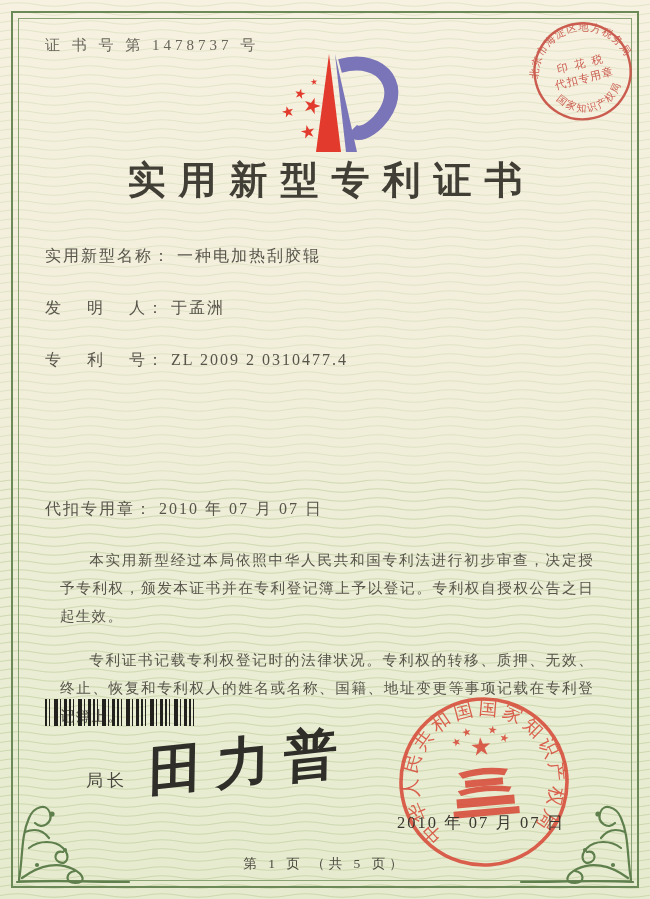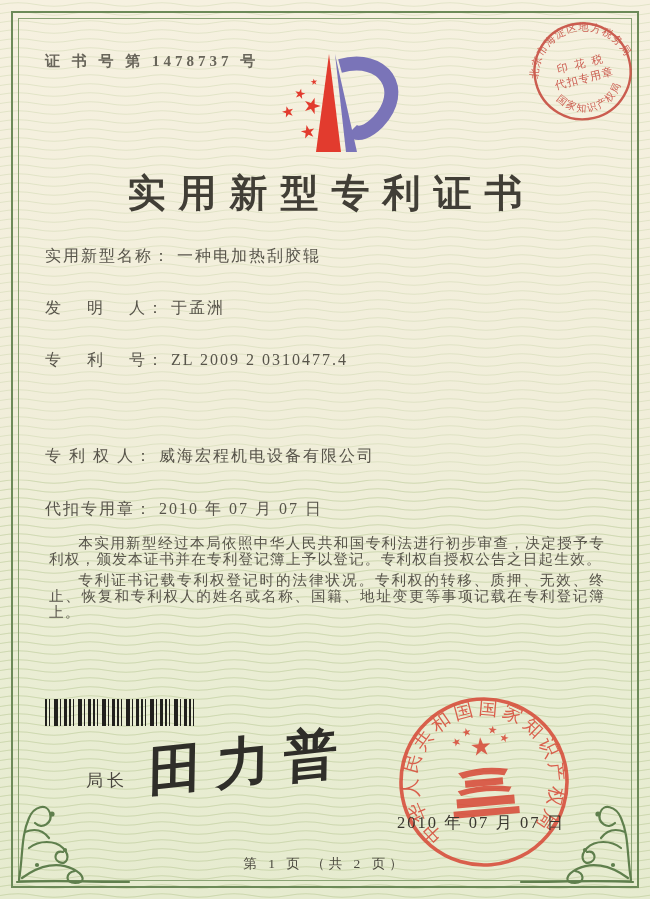--- a/index.html
+++ b/index.html
@@ -9,30 +9,30 @@
     position:relative; width:650px; height:899px; overflow:hidden;
     background:linear-gradient(180deg,#f6f1e0 0%,#f1eeda 45%,#e9edd3 78%,#e6ebcf 100%);
   }
   .abs { position:absolute; }
   .waves { left:0; top:0; width:650px; height:899px; z-index:0; pointer-events:none; }
   .frame-outer { left:11px; top:11px; right:11px; bottom:11px; border:2px solid #6c8a58; z-index:1; }
   .frame-inner { left:18px; top:18px; right:18px; bottom:18px; border:1px solid #8aa374; z-index:1; }
   .corner { width:118px; height:96px; z-index:2; }
   .corner-bl { left:13px; bottom:13px; }
   .corner-br { right:13px; bottom:13px; transform:scaleX(-1); }
-  .cert-no { left:45px; top:52px; font-size:15px; letter-spacing:4px; color:#68655a; z-index:3;font-weight:bold; }
+  .cert-no { left:45px; top:36px; font-size:15px; letter-spacing:4px; color:#68655a; z-index:3; }
   .tax-stamp { left:525px; top:16px; width:118px; height:114px; transform:rotate(-14deg); z-index:3; opacity:.88; }
   .logo { left:256px; top:50px; width:152px; height:106px; z-index:3; }
   .title { left:0; top:155px; width:100%; text-align:center; font-size:38px; font-weight:600;
-           letter-spacing:13px; color:#413e36; z-index:3; text-indent:13px;margin-top:13px; }
+           letter-spacing:13px; color:#413e36; z-index:3; text-indent:13px; }
   .field { left:45px; font-size:16px; color:#57544a; letter-spacing:2px; z-index:3; white-space:nowrap; }
   .field .lbl { margin-right:6px; }
   .paras { left:44px; top:530px; width:566px; z-index:3; }
-  .paras p { font-size:14.6px; line-height:16px; color:#57544a; letter-spacing:1.2px;
-             text-align:justify; text-indent:2em; margin:5px; }
+  .paras p { font-size:14.6px; line-height:28px; color:#57544a; letter-spacing:1.2px;
+             text-align:justify; text-indent:2em; margin:16px; }
   .barcode { left:45px; top:699px; width:153px; height:27px; z-index:3;
     background:repeating-linear-gradient(90deg,
       #22211e 0 2px, transparent 2px 4px,
       #22211e 4px 5px, transparent 5px 9px,
       #22211e 9px 13px, transparent 13px 15px,
       #22211e 15px 16px, transparent 16px 19px,
       #22211e 19px 22px, transparent 22px 24px); }
   .signer-role { left:86px; top:769px; font-size:17px; letter-spacing:4px; color:#4a473f; z-index:3; }
   .signature { left:148px; top:726px; font-size:54px; color:#2f2e29; letter-spacing:14px;
                transform:rotate(-6deg) skewX(-7deg); z-index:3; font-weight:600; }
@@ -122,23 +122,20 @@
 
   <div class="abs field" style="top:298px">
     <span class="lbl">发　 明 　人：</span><span>于孟洲</span>
   </div>
   <div class="abs field" style="top:246px">
     <span class="lbl">实用新型名称：</span><span>一种电加热刮胶辊</span>
   </div>
   <div class="abs field" style="top:350px">
     <span class="lbl">专　 利 　号：</span><span>ZL 2009 2 0310477.4</span>
   </div>
-  <div class="abs field" style="top:446px">
-    <span class="lbl">专 利 权 人：</span><span>威海宏程机电设备有限公司</span>
-  </div>
   <div class="abs field" style="top:499px">
     <span class="lbl">代扣专用章：</span><span>2010 年 07 月 07 日</span>
   </div>
 
   <div class="abs paras">
     <p>本实用新型经过本局依照中华人民共和国专利法进行初步审查，决定授予专利权，颁发本证书并在专利登记簿上予以登记。专利权自授权公告之日起生效。</p>
     <p>专利证书记载专利权登记时的法律状况。专利权的转移、质押、无效、终止、恢复和专利权人的姓名或名称、国籍、地址变更等事项记载在专利登记簿上。</p>
   </div>
 
   <div class="abs barcode"></div>
@@ -166,15 +163,15 @@
         <use href="#st2" transform="translate(115,49) scale(4.4) rotate(20)"></use>
         <path d="M66,80 Q91,74 116,80 L112,86 Q91,81 70,86 Z"></path>
         <rect x="72" y="88" width="38" height="7"></rect>
         <path d="M64,98 Q91,92 118,98 L115,103 Q91,98 67,103 Z"></path>
         <rect x="62" y="106" width="58" height="9"></rect>
         <rect x="58" y="118" width="66" height="7"></rect>
       </g>
     </g>
   </svg>
 
-  <div class="abs footer">第 1 页 （共 2 页）</div>
+  <div class="abs footer">第 1 页 （共 5 页）</div>
 
 </div>
 
 </body></html>

